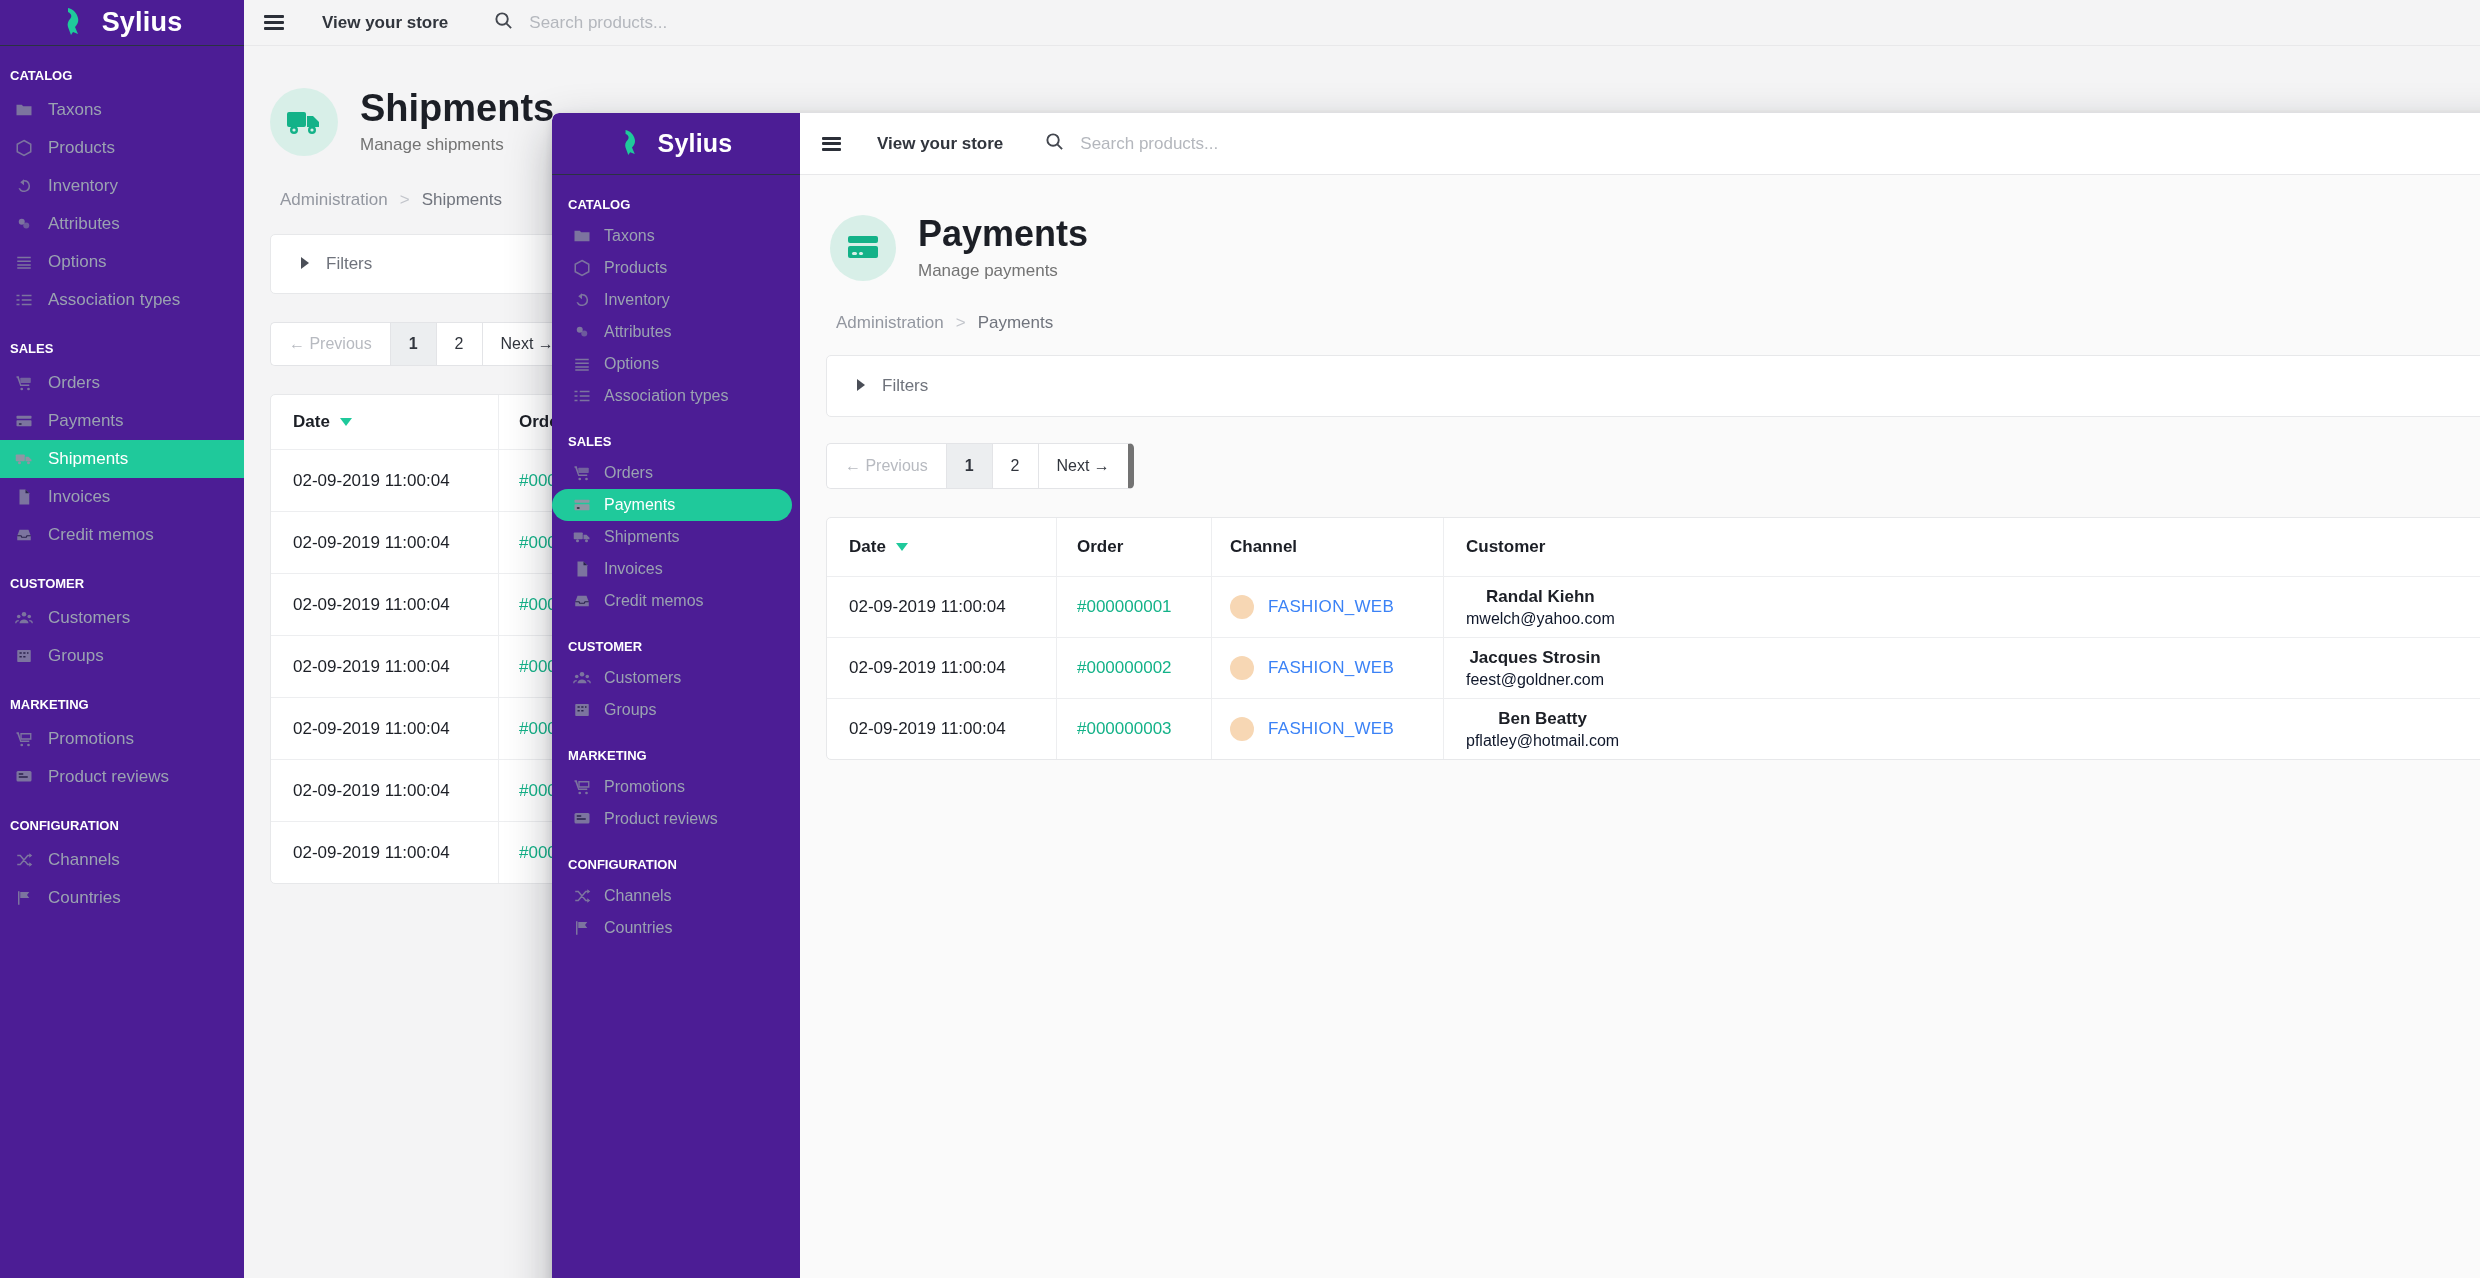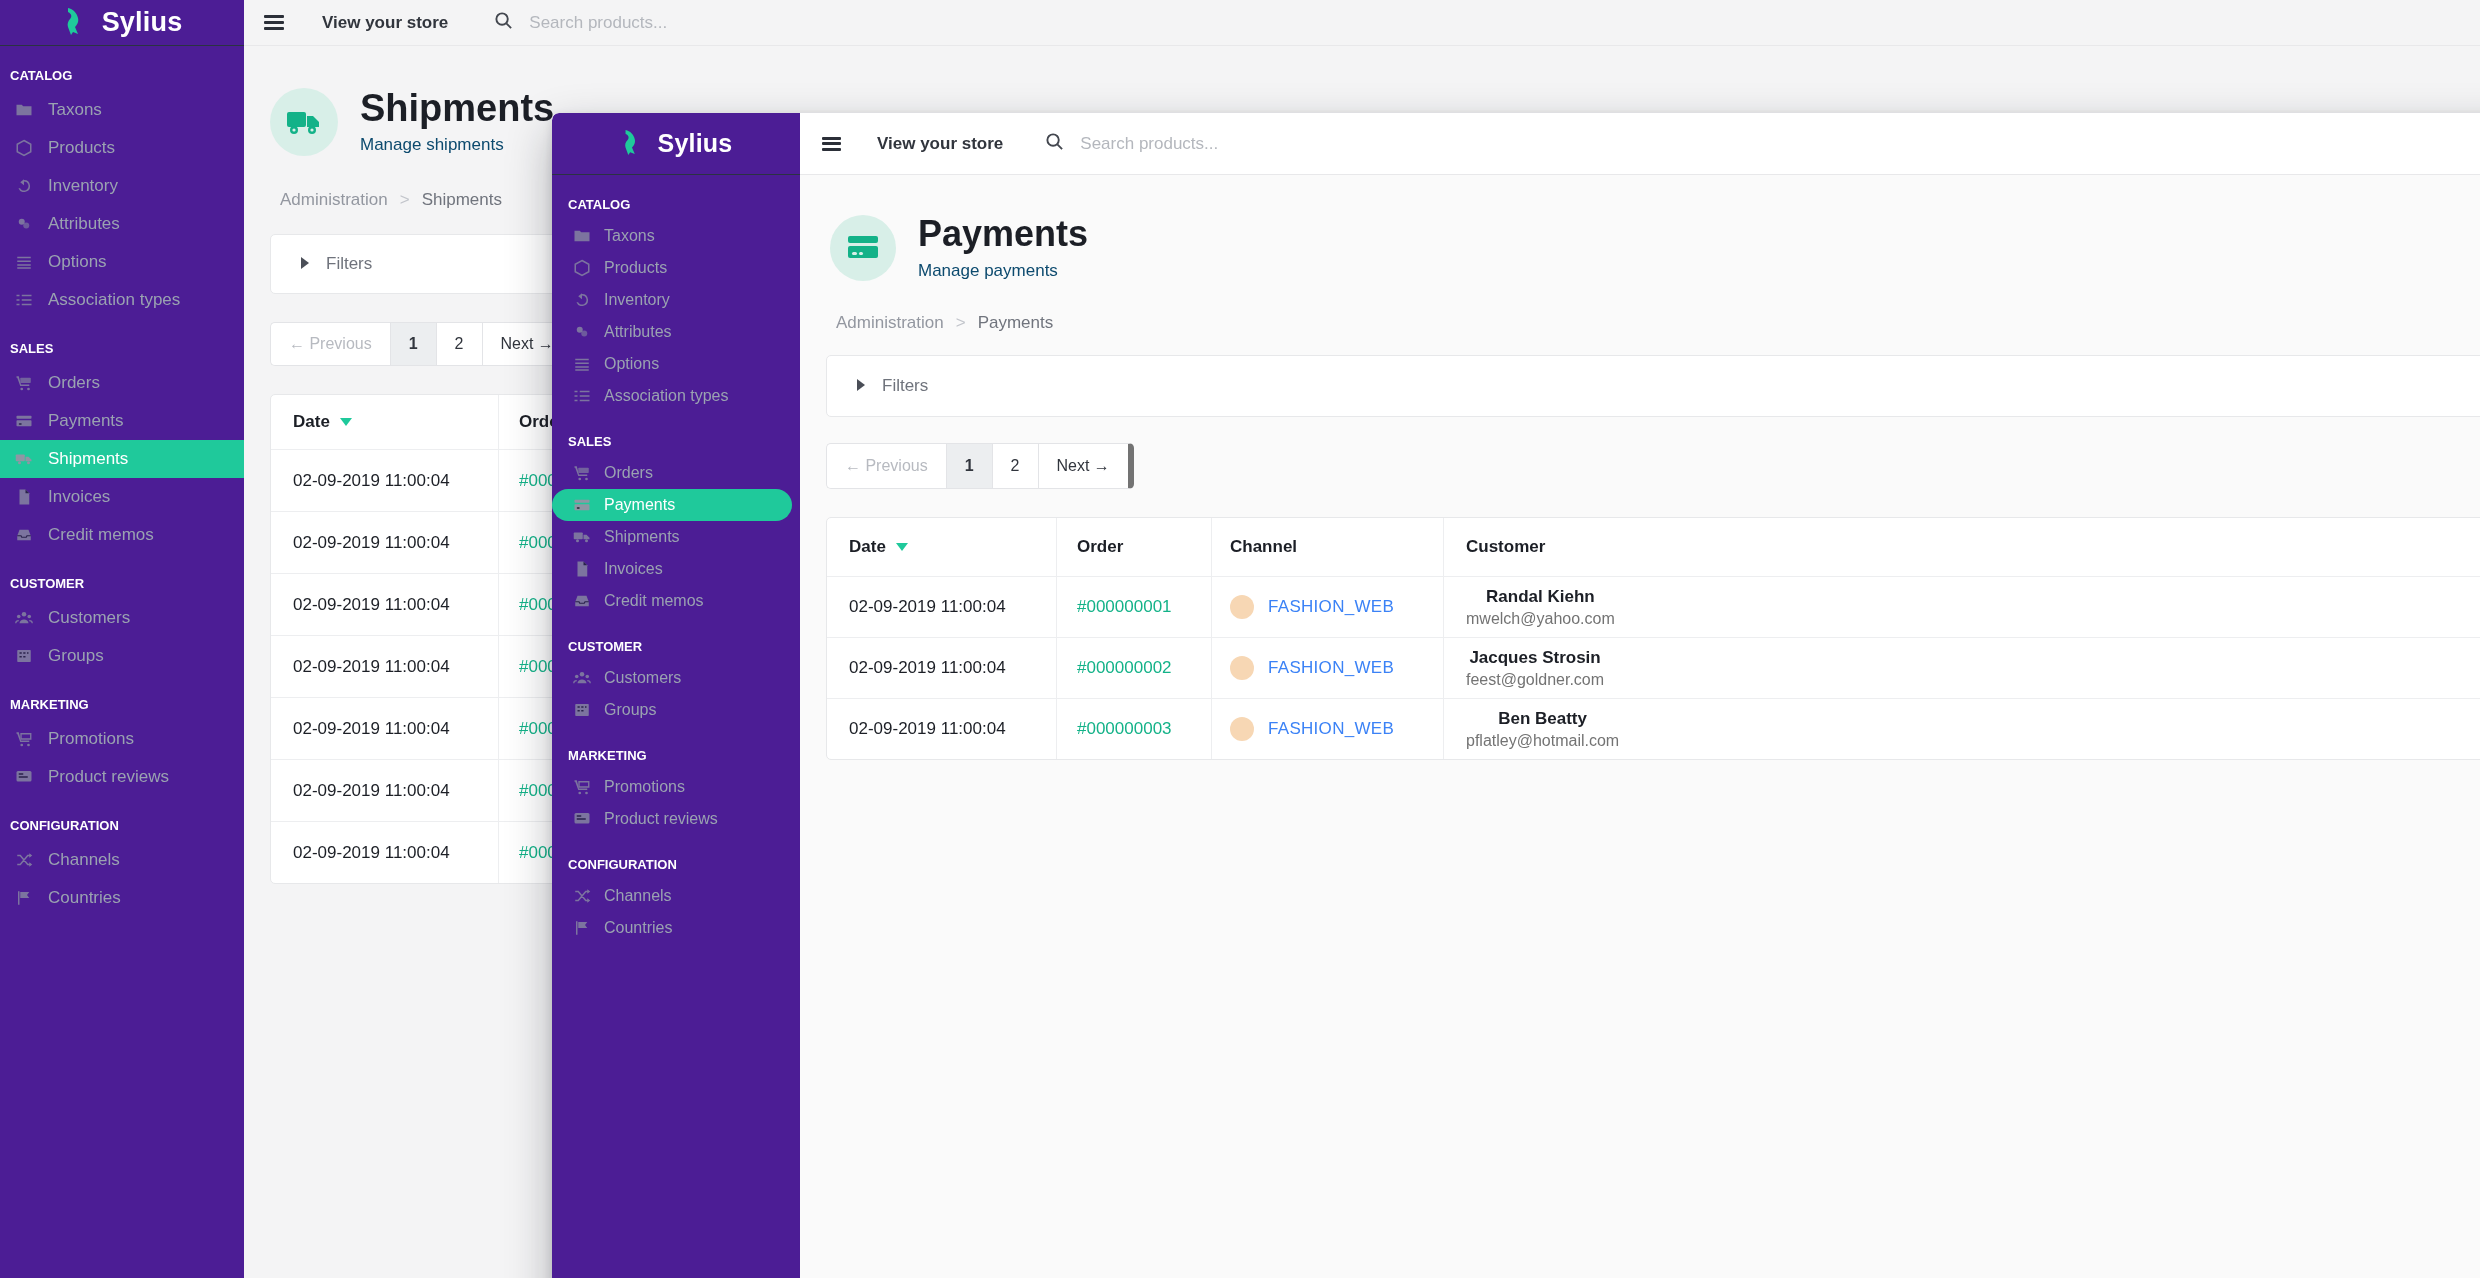--- a/index.html
+++ b/index.html
@@ -57,21 +57,21 @@
   .search-ph { color: #b4b7bd; }
 
   .page-head { display: flex; align-items: center; }
   .page-icon-circle {
     border-radius: 50%;
     background: #d8efe8;
     display: flex; align-items: center; justify-content: center;
     flex: 0 0 auto;
   }
   .page-title { font-weight: 700; color: #1c1f26; line-height: 1.05; }
-  .page-sub { color: #0c4a6e; }
+  .page-sub { color: #737373; }
 
   .breadcrumb { display: flex; align-items: center; color: #9397a0; white-space: nowrap; }
   .breadcrumb .sep { color: #c2c5cb; }
   .breadcrumb .crumb-current { color: #70747d; }
 
   .filters-card {
     background: #fff;
     border: 1px solid #e7e8ea;
     border-radius: 5px;
     display: flex; align-items: center;
@@ -100,21 +100,21 @@
   .tr:last-child { border-bottom: none; }
   .th, .td { border-right: 1px solid #edeef0; display: flex; align-items: center; min-width: 0; }
   .th:last-child, .td:last-child { border-right: none; }
   .th { font-weight: 700; color: #1c1f26; }
   .td { color: #1c1f26; text-align: center; }
   .order-link { color: #13b288; font-weight: 400; }
   .chan { display: flex; align-items: center; }
   .chan-dot { border-radius: 50%; background: #f7d7b4; flex: 0 0 auto; }
   .chan-name { color: #3b82f6; letter-spacing: .3px; }
   .cust-name { font-weight: 700; color: #1c1f26; }
-  .cust-mail { color: #737373; }
+  .cust-mail { color: #0f172a; }
   .badge {
     background: #2185d0; color: #fff; border-radius: 4px;
     display: inline-flex; align-items: center; font-weight: 700;
   }
   .badge .b-ico { display: flex; align-items: center; }
 
   
   #win-shipments {
     left: 0; top: 0; width: 2480px; height: 1278px;
     background: #f4f4f5;

